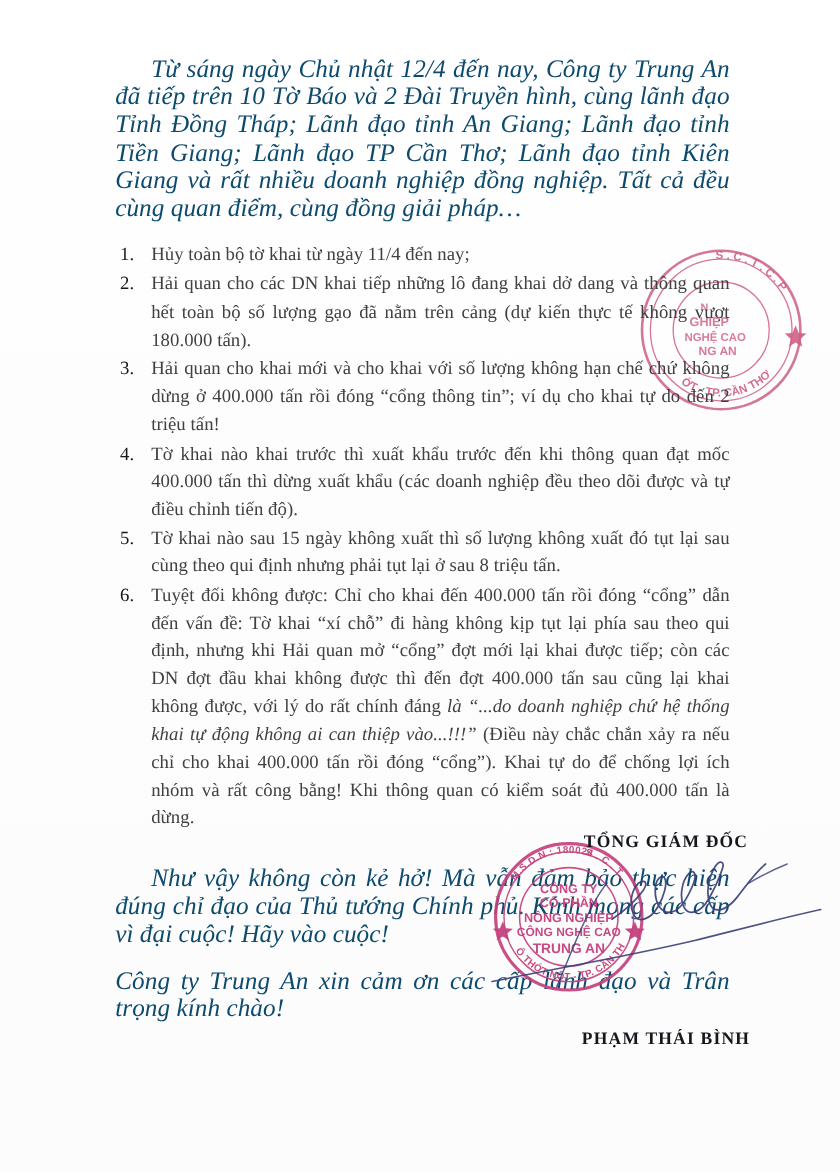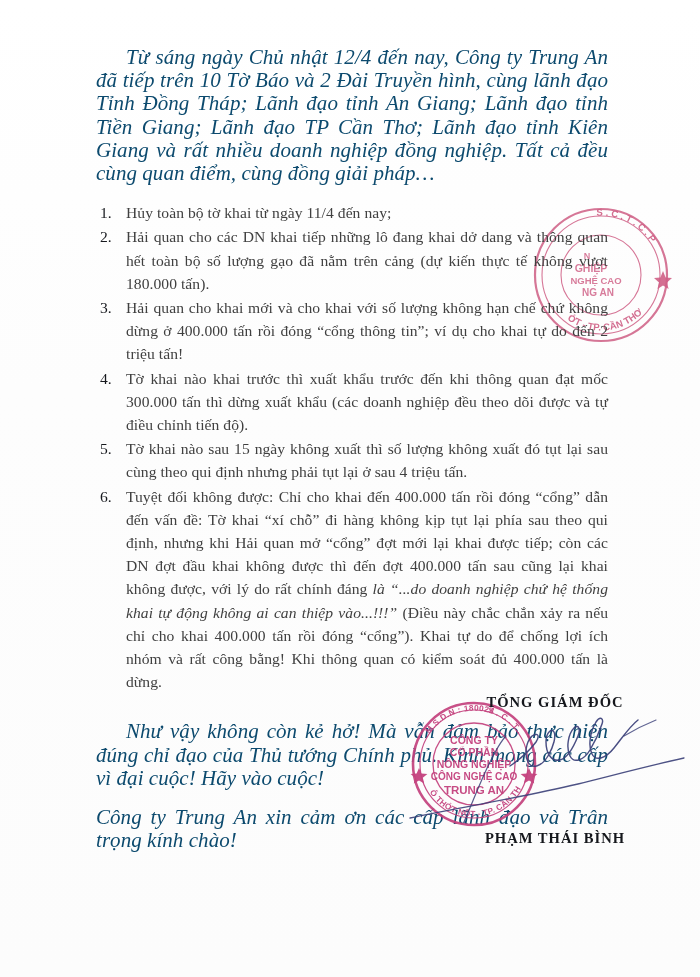--- a/index.html
+++ b/index.html
@@ -87,21 +87,21 @@
   .sig-title {
     font-size: 14.6px;
     font-weight: bold;
     letter-spacing: 1.0px;
     color: #15171c;
     white-space: nowrap;
   }
   .sig-name {
     position: absolute;
     left: 455px;
-    top: 830px;
+    top: 858px;
     width: 200px;
     text-align: center;
     font-size: 14.6px;
     font-weight: bold;
     letter-spacing: 1.0px;
     color: #15171c;
     white-space: nowrap;
   }
 
   
@@ -158,22 +158,22 @@
 
     <p class="para">Từ sáng ngày Chủ nhật 12/4 đến nay, Công ty Trung An đã tiếp trên 10 Tờ Báo và 2 Đài Truyền hình, cùng lãnh đạo Tỉnh Đồng Tháp; Lãnh đạo tỉnh An Giang; Lãnh đạo tỉnh Tiền Giang; Lãnh đạo TP Cần Thơ; Lãnh đạo tỉnh Kiên Giang và rất nhiều doanh nghiệp đồng nghiệp. Tất cả đều cùng quan điểm, cùng đồng giải pháp…</p>
 
 
     <div class="gap-md"></div>
 
     <ol class="items">
       <li>Hủy toàn bộ tờ khai từ ngày 11/4 đến nay;</li>
       <li>Hải quan cho các DN khai tiếp những lô đang khai dở dang và thông quan hết toàn bộ số lượng gạo đã nằm trên cảng (dự kiến thực tế không vượt 180.000 tấn).</li>
       <li>Hải quan cho khai mới và cho khai với số lượng không hạn chế chứ không dừng ở 400.000 tấn rồi đóng “cổng thông tin”; ví dụ cho khai tự do đến 2 triệu tấn!</li>
-      <li>Tờ khai nào khai trước thì xuất khẩu trước đến khi thông quan đạt mốc 300.000 tấn thì dừng xuất khẩu (các doanh nghiệp đều theo dõi được và tự điều chỉnh tiến độ).</li>
-      <li>Tờ khai nào sau 15 ngày không xuất thì số lượng không xuất đó tụt lại sau cùng theo qui định nhưng phải tụt lại ở sau 4 triệu tấn.</li>
+      <li>Tờ khai nào khai trước thì xuất khẩu trước đến khi thông quan đạt mốc 400.000 tấn thì dừng xuất khẩu (các doanh nghiệp đều theo dõi được và tự điều chỉnh tiến độ).</li>
+      <li>Tờ khai nào sau 15 ngày không xuất thì số lượng không xuất đó tụt lại sau cùng theo qui định nhưng phải tụt lại ở sau 8 triệu tấn.</li>
       <li><span>Tuyệt đối không được: Chỉ cho khai đến 400.000 tấn rồi đóng “cổng” dẫn đến vấn đề: Tờ khai “xí chỗ” đi hàng không kịp tụt lại phía sau theo qui định, nhưng khi Hải quan mở “cổng” đợt mới lại khai được tiếp; còn các DN đợt đầu khai không được thì đến đợt 400.000 tấn sau cũng lại khai không được, với lý do rất chính đáng </span><span class="ital">là “...do doanh nghiệp chứ hệ thống khai tự động không ai can thiệp vào...!!!”</span><span> (Điều này chắc chắn xảy ra nếu chỉ cho khai 400.000 tấn rồi đóng “cổng”). Khai tự do để chống lợi ích nhóm và rất công bằng! Khi thông quan có kiểm soát đủ 400.000 tấn là dừng.</span></li>
     </ol>
 
     <div class="gap-lg"></div>
 
     <p class="para">Như vậy không còn kẻ hở! Mà vẫn đảm bảo thực hiện đúng chỉ đạo của Thủ tướng Chính phủ. Kính mong các cấp vì đại cuộc! Hãy vào cuộc!</p>
 
     <div class="gap-md"></div>
 
     <p class="para no-indent">Công ty Trung An xin cảm ơn các cấp lãnh đạo và Trân trọng kính chào!</p>

